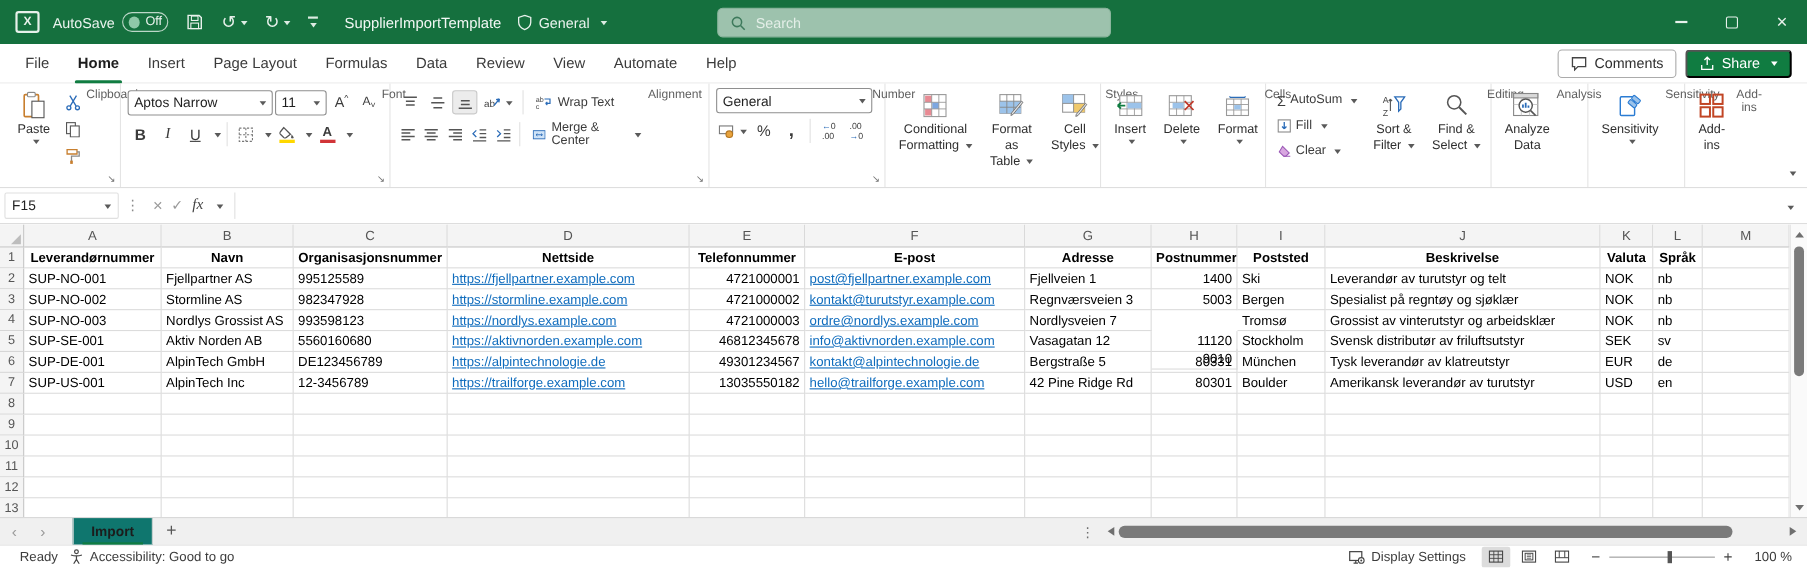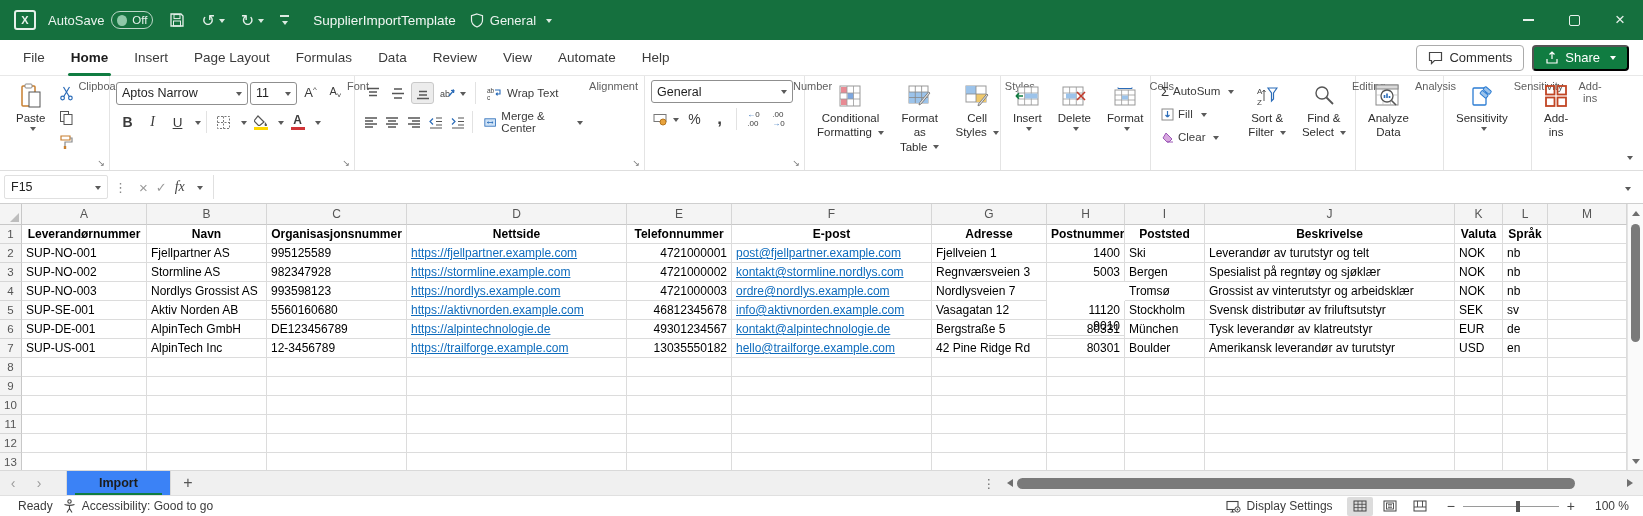--- a/index.html
+++ b/index.html
@@ -90,21 +90,21 @@
   .vscroll { width:16px; background:#fafafa; border-left:1px solid #e3e3e3; display:flex; flex-direction:column; align-items:center; }
   .varrow { height:16px; display:flex; align-items:center; justify-content:center; width:100%; cursor:pointer; }
   .tri-up { width:0;height:0;border:4px solid transparent;border-bottom:5px solid #6f6f6f; margin-bottom:2px;}
   .tri-dn { width:0;height:0;border:4px solid transparent;border-top:5px solid #6f6f6f; margin-top:2px;}
   .vtrack { flex:1; width:100%; position:relative; }
   .vthumb { position:absolute; top:4px; left:3px; width:9px; height:118px; background:#7a7a7a; border-radius:5px; cursor:grab; }
 
   
   .sheetbar { height:25px; background:#f0f0f0; border-top:1px solid #d9d9d9; display:flex; align-items:stretch; flex:none; font-size:12.5px; }
   .snav { width:26px; display:flex; align-items:center; justify-content:center; color:#9a9a9a; font-size:14px; cursor:pointer; }
-  .sheettab { background:#3b82f6; display:flex; align-items:center; padding:0 32px; font-weight:bold; color:#1c1c1c; border-right:1px solid #d9d9d9; border-left:1px solid #d9d9d9; position:relative; cursor:pointer; }
+  .sheettab { background:#0f766e; display:flex; align-items:center; padding:0 16px; font-weight:bold; color:#1c1c1c; border-right:1px solid #d9d9d9; border-left:1px solid #d9d9d9; position:relative; cursor:pointer; }
   .sheettab::after { content:""; position:absolute; left:8px; right:8px; bottom:0; height:2.5px; background:#107c41; }
   .addsheet { width:34px; display:flex; align-items:center; justify-content:center; color:#555; font-size:16px; cursor:pointer; }
   .sheet-dots { margin-left:auto; display:flex; align-items:center; color:#6e6e6e; padding:0 8px; cursor:pointer; }
   .hscroll { width:640px; display:flex; align-items:center; gap:4px; padding-right:6px; }
   .harrow { width:0;height:0;border:4.5px solid transparent; cursor:pointer; }
   .harrow.l { border-right:6px solid #6f6f6f; }
   .harrow.rr { border-left:6px solid #6f6f6f; }
   .htrack { flex:1; height:11px; position:relative; }
   .hthumb { position:absolute; left:0; top:0; height:11px; width:92%; background:#7a7a7a; border-radius:6px; cursor:grab; }
 
@@ -155,20 +155,27 @@
         <span class="chv w" style="margin-left:0;"></span>
       </span>
     <span class="fname">SupplierImportTemplate</span>
     <span class="sens">
       <svg class="ic" width="14" height="15" viewBox="0 0 14 15">
           <path d="M7 1l5.5 1.8v4.4c0 3.6-2.8 5.6-5.5 6.8C4.3 12.8 1.5 10.8 1.5 7.2V2.8z" fill="none" stroke="#e8f1ec" stroke-width="1.2"></path>
         </svg>
       <span>General</span>
       <span class="chv w"></span>
     </span>
+    <div class="searchbox">
+      <svg class="ic" width="14" height="14" viewBox="0 0 14 14">
+          <circle cx="6" cy="6" r="4.2" fill="none" stroke="#3e7a5c" stroke-width="1.4"></circle>
+          <path d="M9.2 9.2L13 13" stroke="#3e7a5c" stroke-width="1.4"></path>
+        </svg>
+      <span>Search</span>
+    </div>
     <div class="wincontrols">
       <div class="winbtn">
           <span class="mn"></span>
         </div>
       <div class="winbtn">
           <span class="sq"></span>
         </div>
       <div class="winbtn">
           <span style="font-size:17px;">×</span>
         </div>
@@ -679,21 +686,21 @@
             <div class="g-cell" style="width: 45px;">nb</div>
             <div class="g-cell" style="width: 79px;"></div>
           </div>
           <div class="g-row">
             <div class="row-h">3</div>
             <div class="g-cell" style="width: 125px;">SUP-NO-002</div>
             <div class="g-cell" style="width: 120px;">Stormline AS</div>
             <div class="g-cell" style="width: 140px;">982347928</div>
             <div class="g-cell link" style="width: 220px;">https://stormline.example.com</div>
             <div class="g-cell r" style="width: 105px;">4721000002</div>
-            <div class="g-cell link" style="width: 200px;">kontakt@stormline.nordlys.com</div>
+            <div class="g-cell link" style="width: 200px;">kontakt@turutstyr.example.com</div>
             <div class="g-cell" style="width: 115px;">Regnværsveien 3</div>
             <div class="g-cell r" style="width: 78px;">5003</div>
             <div class="g-cell" style="width: 80px;">Bergen</div>
             <div class="g-cell" style="width: 250px;">Spesialist på regntøy og sjøklær</div>
             <div class="g-cell" style="width: 48px;">NOK</div>
             <div class="g-cell" style="width: 45px;">nb</div>
             <div class="g-cell" style="width: 79px;"></div>
           </div>
           <div class="g-row">
             <div class="row-h">4</div>

